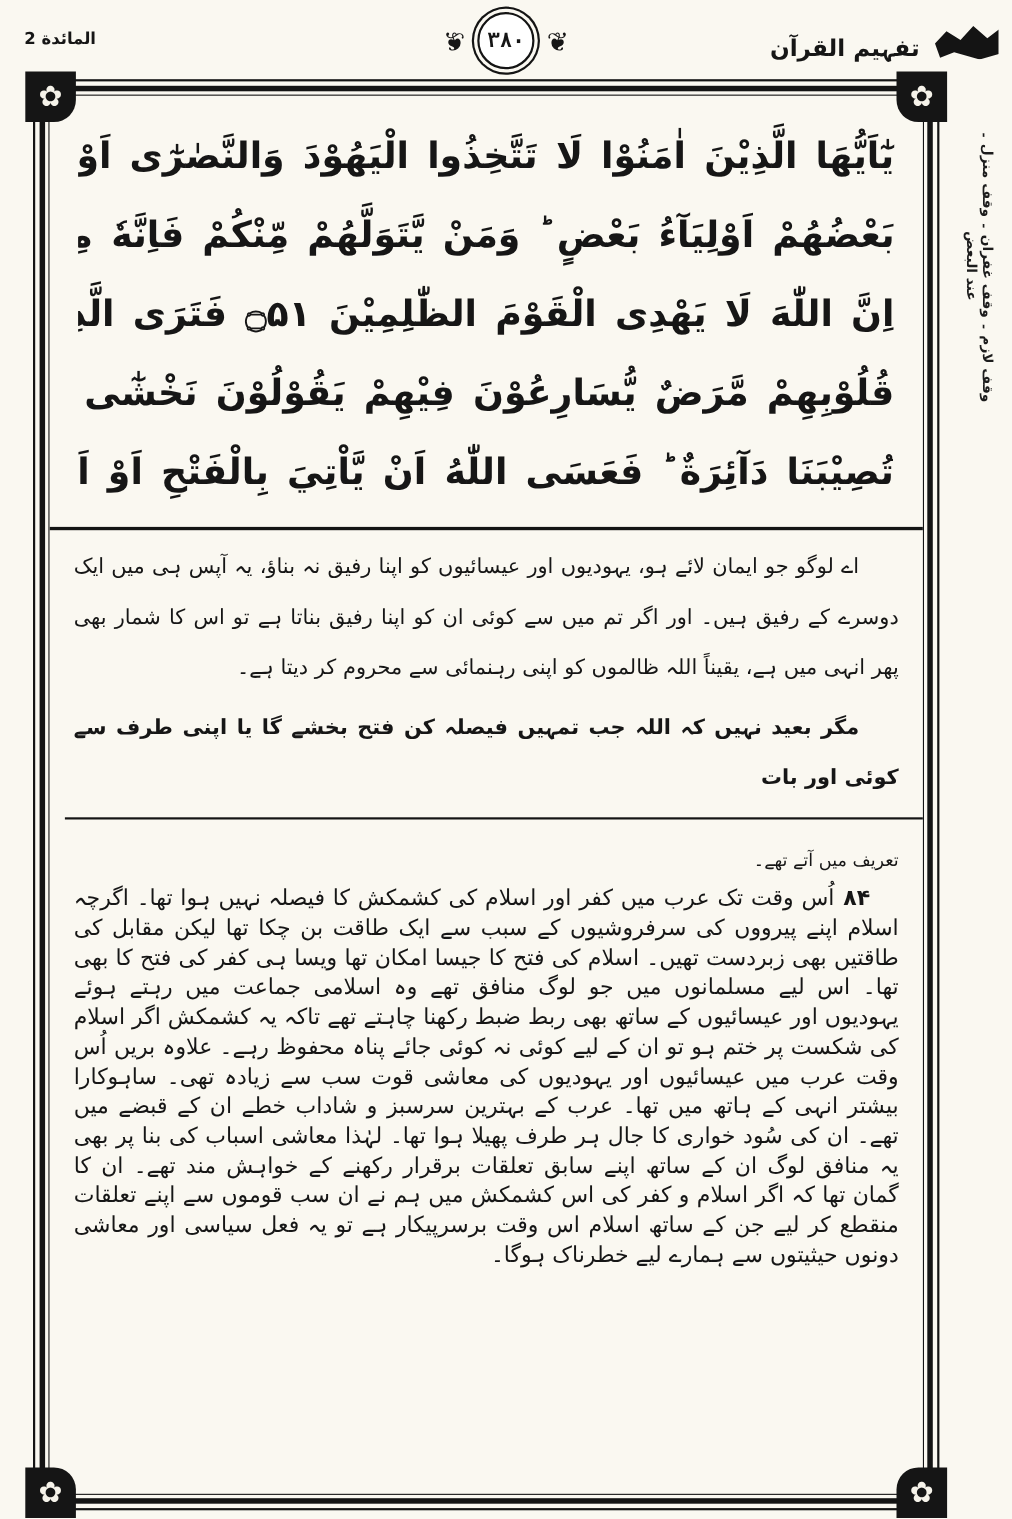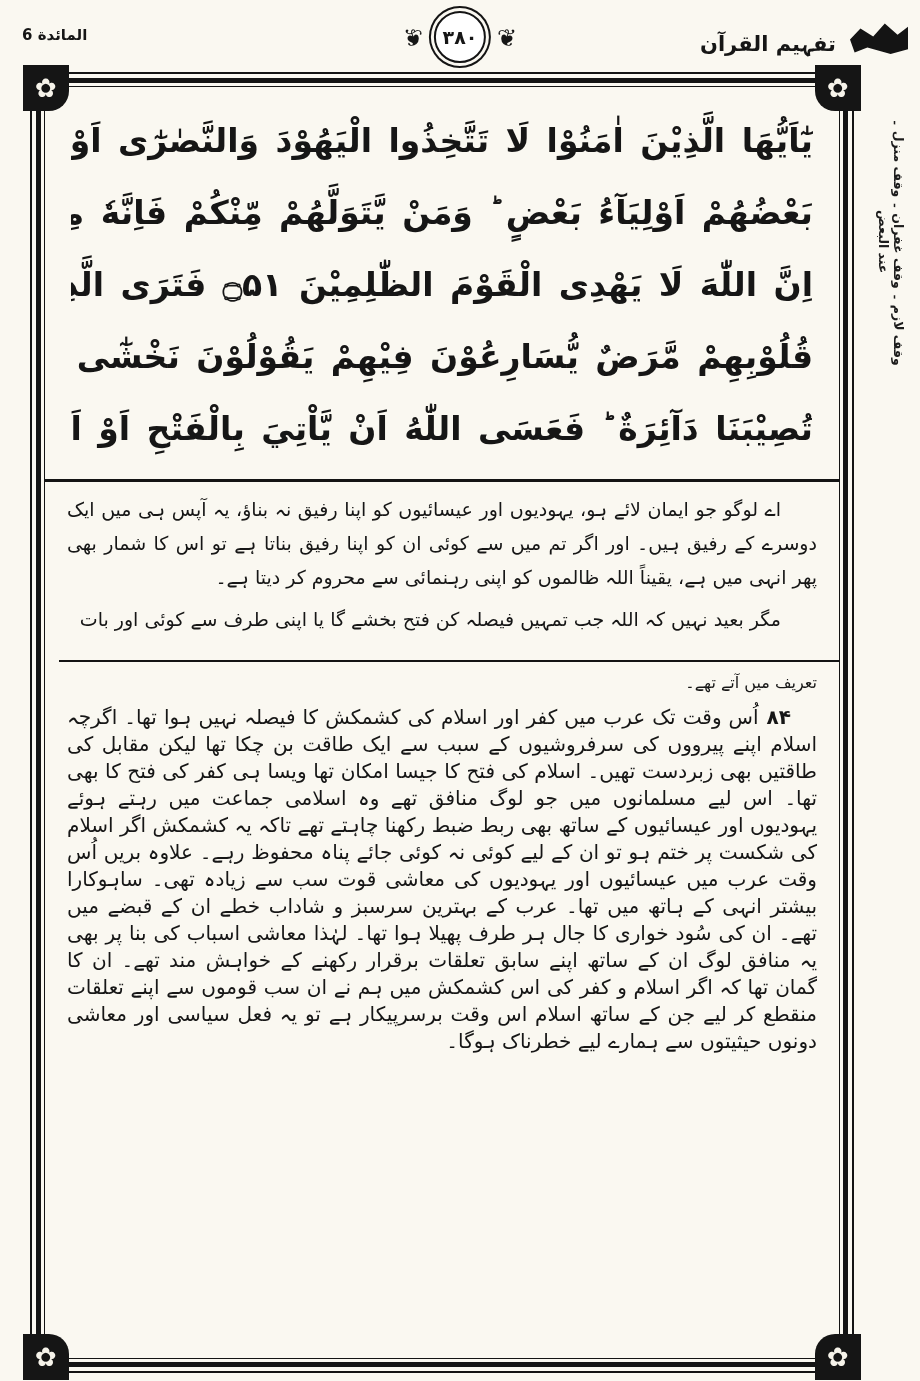--- a/index.html
+++ b/index.html
@@ -35,20 +35,21 @@
     position:absolute; left:50%; top:6px; transform:translateX(-50%);
     display:flex; align-items:center; gap:3px;
   }
   .med-circle {
     width:52px; height:52px; border-radius:50%;
     background:#fff; border:2px solid #141414;
     box-shadow:0 0 0 3px #faf8f1, 0 0 0 5px #141414;
     display:flex; align-items:center; justify-content:center;
     font-size:19px; font-weight:bold;
     margin:5px 8px 0 8px;
+    font-family:Liberation Mono, monospace;
   }
   .wing { font-size:24px; line-height:1; margin-top:6px; }
   .wing.flip { transform:scaleX(-1); }
 
   
   .frame {
     position:absolute; left:30px; right:66px; top:72px; bottom:8px;
     border:2px solid #141414; padding:4px; background:#faf8f1;
   }
   .frame-inner { border:5px solid #141414; height:100%; padding:3px; }
@@ -79,28 +80,28 @@
   }
 
   .rule {
     border-top:3px solid #141414;
     margin:4px -20px 0 -20px;
   }
   .rule.thin { border-top-width:2px; margin-left:-6px; }
 
   .translation { padding:10px 2px 6px 2px; }
   .translation p {
-    font-size:19px; line-height:34px;
+    font-size:19px; line-height:46px;
     text-align:justify; text-align-last:right;
     text-indent:36px; margin-bottom:8px;
   }
-  .translation p.last { margin-bottom:14px; }
+  .translation p.last { margin-bottom:3px;font-weight:bold; }
   sup.fn-ref { font-size:12px; font-weight:bold; vertical-align:super; margin-right:2px; }
 
-  .footnotes { padding:8px 2px 0 2px; flex:1; }
+  .footnotes { padding:8px 2px 0 2px; flex:1;margin-top:16px; }
   .fn-cont {
     font-size:16px; line-height:26px; text-align:right; margin-bottom:8px;
   }
   .fn {
     font-size:20px; line-height:27px;
     text-align:justify; text-align-last:right;
     text-indent:26px;
   }
   .fn-num { font-weight:bold; margin-left:8px; }
 
@@ -112,21 +113,21 @@
     font-size:12.5px; font-weight:bold; letter-spacing:1px;
     text-align:center; color:#1c1c1c;
   }
 </style>
 </head>
 <body>
 
 <div class="page">
 
   <div class="header">
-    <div class="surah-label">المائدة 6</div>
+    <div class="surah-label">المائدة 2</div>
     <div class="medallion">
       <span class="wing">❦</span>
       <span class="med-circle">۳۸۰</span>
       <span class="wing flip">❦</span>
     </div>
     <div class="work-title">تفہیم القرآن</div>
     <div class="flourish"></div>
   </div>
 
   <div class="frame">

